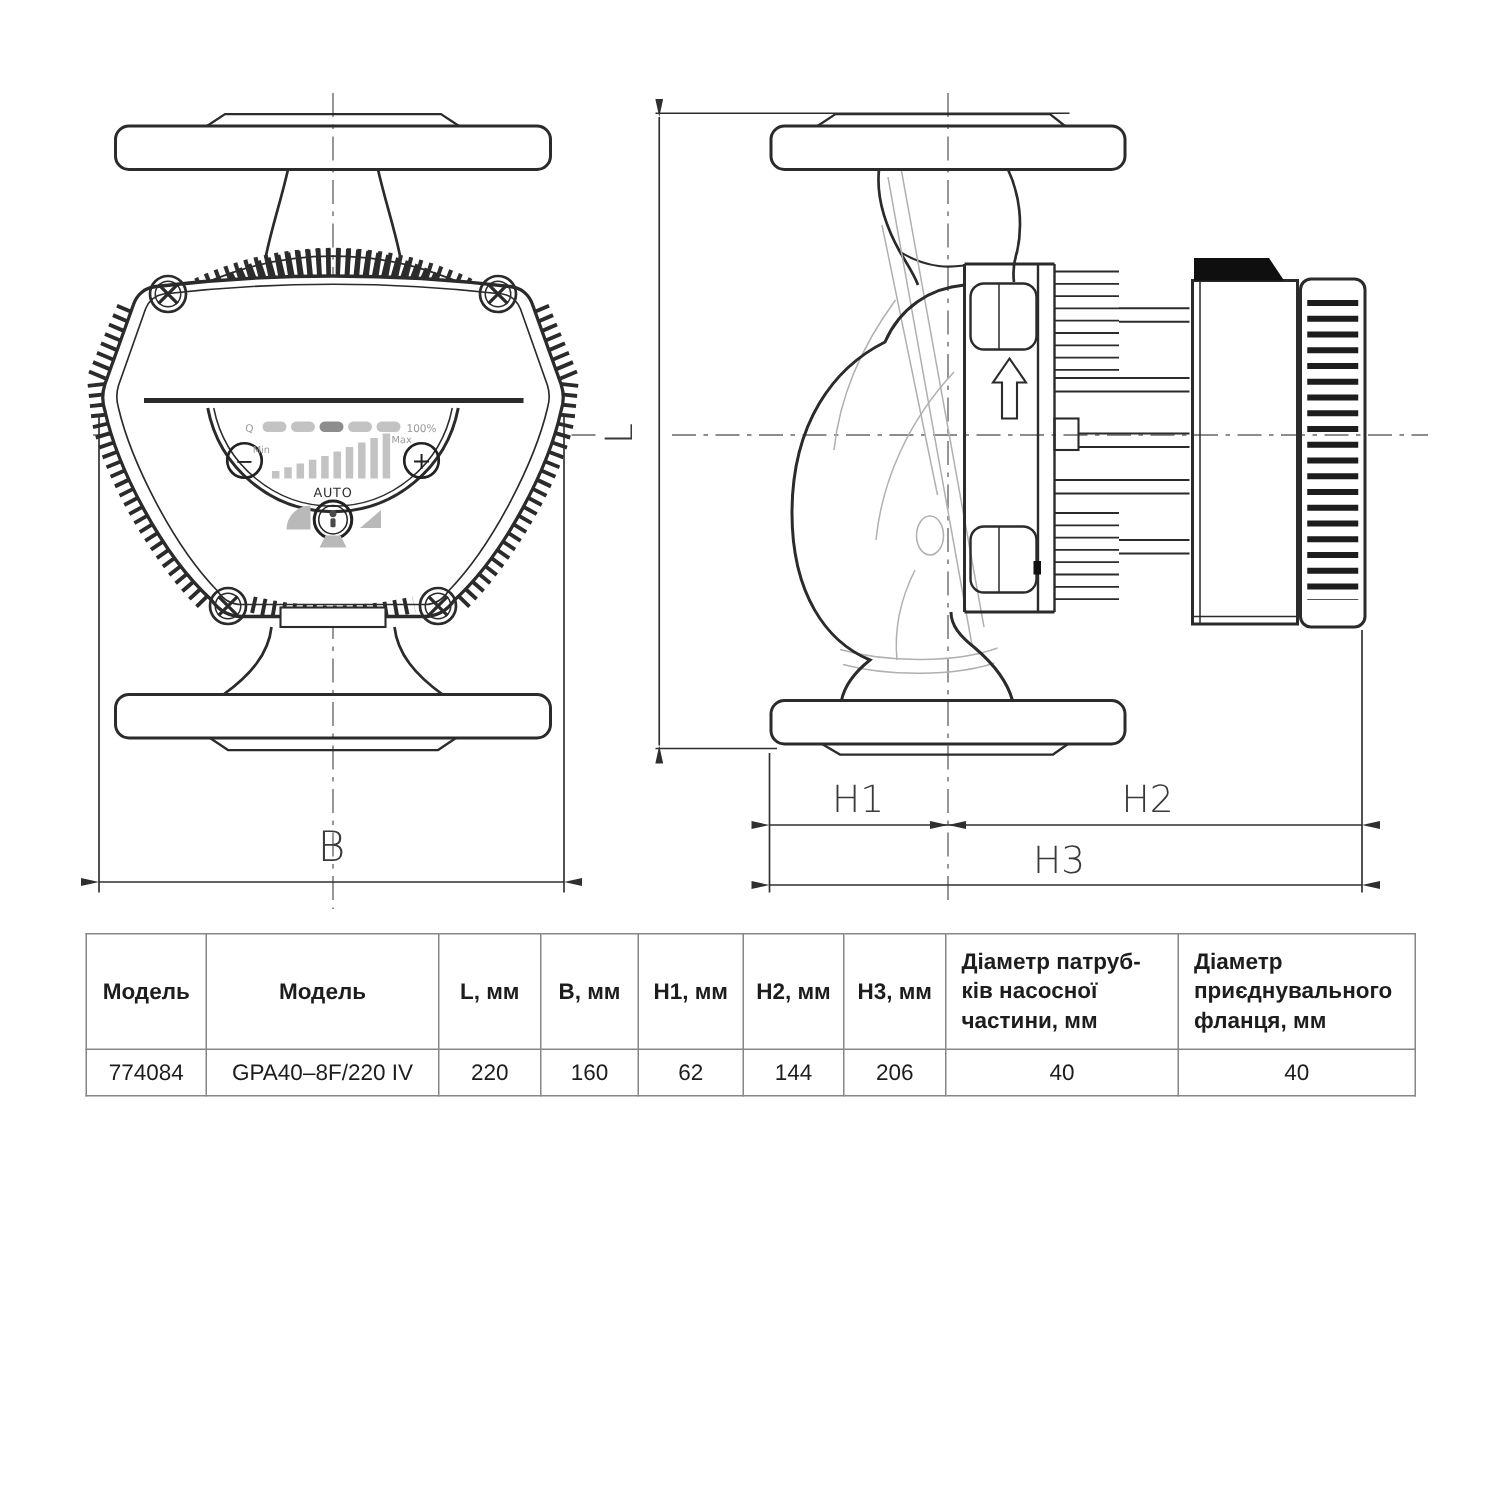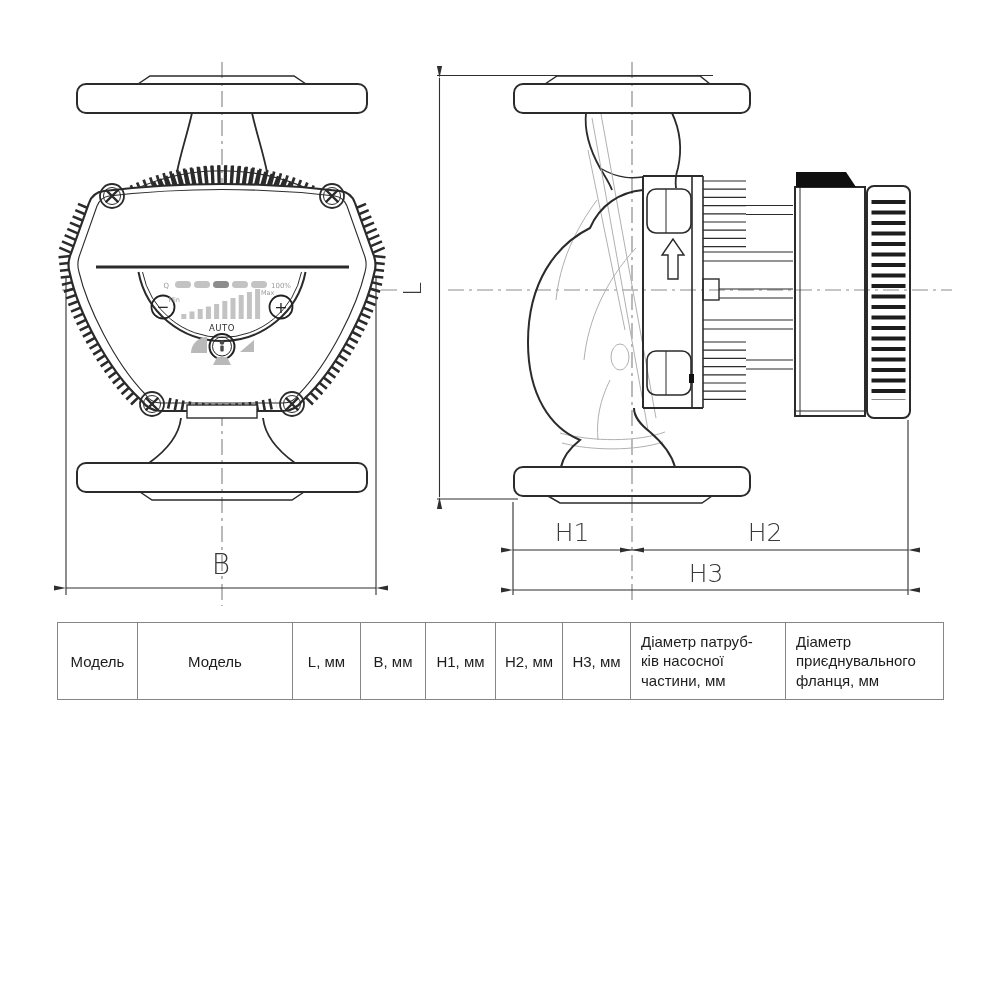--- a/index.html
+++ b/index.html
@@ -7,21 +7,21 @@
          font-family:"Liberation Sans", sans-serif;color:#1d1d1d;}
   #drawing{position:absolute;left:0;top:0;}
   svg text{font-family:"DejaVu Sans", sans-serif;}
   .dimlabel{fill:#3a3a3a;font-size:28px;font-weight:300;}
   .dimlabel-s{fill:#3a3a3a;font-size:25px;font-weight:300;}
   .paneltext{fill:#9a9a9a;}
   
   #spec-table{position:absolute;left:57px;top:622px;width:886px;border-collapse:collapse;
               table-layout:fixed;background:#fff;}
   #spec-table th,#spec-table td{border:1px solid #868686;color:#1d1d1d;overflow:hidden;}
-  #spec-table th{font-weight:normal;font-size:15px;height:64px;vertical-align:middle;
+  #spec-table th{font-weight:bold;font-size:15px;height:64px;vertical-align:middle;
                  text-align:center;padding:2px 4px;border-radius:16px;}
   #spec-table th.left{text-align:left;padding:6px 10px;white-space:pre-line;line-height:1.3;}
   #spec-table td{font-size:15px;height:28px;text-align:center;padding:1px 4px;}
 </style>
 </head>
 <body>
 
 <div id="stage">
 
   <svg id="drawing" width="1000" height="620" viewBox="0 0 1000 620">
@@ -260,15 +260,26 @@
         <th>H3, мм</th>
         <th class="left">Діаметр патруб-
 ків насосної
 частини, мм</th>
         <th class="left">Діаметр
 приєднувального
 фланця, мм</th>
       </tr>
     </thead>
     <tbody>
+      <tr>
+        <td>774084</td>
+        <td>GPA40–8F/220 IV</td>
+        <td>220</td>
+        <td>160</td>
+        <td>62</td>
+        <td>144</td>
+        <td>206</td>
+        <td>40</td>
+        <td>40</td>
+      </tr>
     </tbody>
   </table>
 </div>
 
 </body></html>

